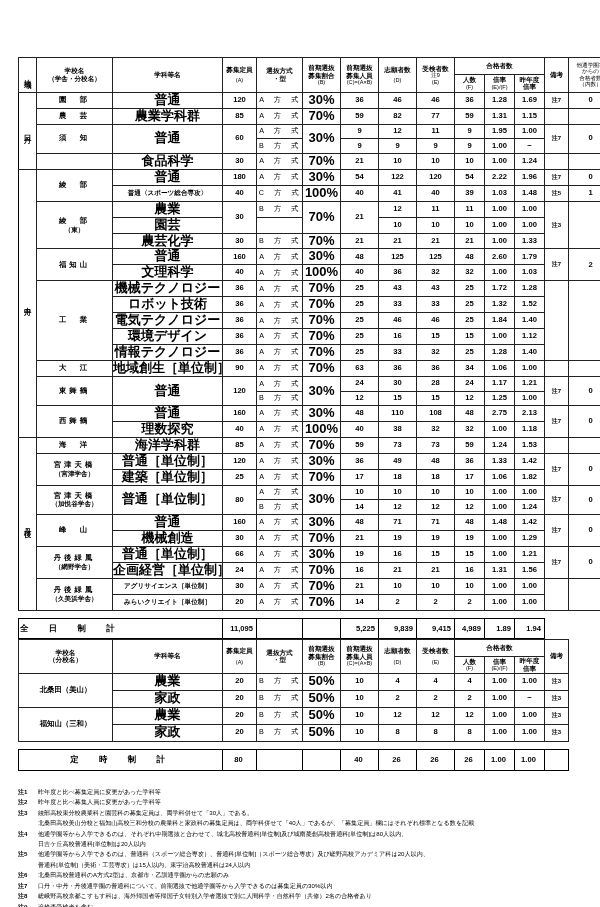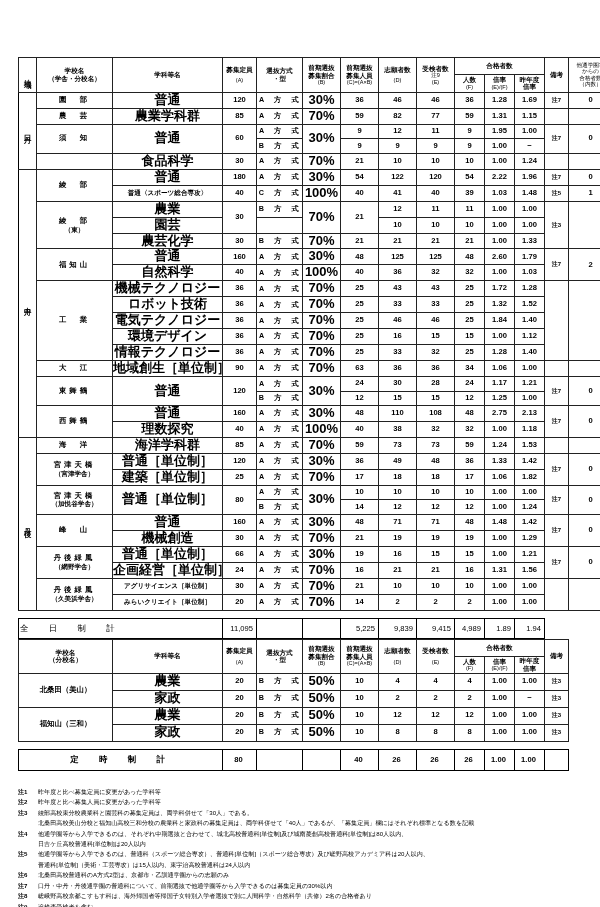--- a/index.html
+++ b/index.html
@@ -38,33 +38,33 @@
     font-size:7.4px;
     line-height:1;
     white-space:nowrap;
     margin:0 auto;
   }
   .school{font-weight:bold;letter-spacing:3px;font-size:7.4px;}
   .school .sub{display:block;letter-spacing:0px;font-size:6.6px;font-weight:bold;}
   .course{font-weight:bold;font-size:13px;}
   .course.small{font-size:6.6px;letter-spacing:0;}
   .num{text-align:right;padding-right:3px;font-size:7.6px;font-weight:bold;}
-  .method{text-align:left;padding-left:3px;font-weight:bold;font-size:7.2px;letter-spacing:1.5px;}
+  .method{text-align:left;padding-left:3px;font-weight:normal;font-size:7.2px;letter-spacing:1.5px;}
   .pct{text-align:right;padding-right:3px;font-weight:bold;font-size:13px;}
   .note{font-size:6px;font-weight:bold;}
 
   
   .thick-top > td,.thick-top > th{border-top:1.5px solid #000;}
   .med-top > td{border-top:1.1px solid #444;}
   .thick-left{border-left:1.5px solid #000 !important;}
   .thick-right{border-right:1.5px solid #000 !important;}
 
   .totalrow td{
     border:1.5px solid #000;
-    font-weight:normal;
+    font-weight:bold;
     height:17px;
   }
   .totalrow .label{letter-spacing:6px;font-size:8.4px;}
   .totalwrap{margin:7px 0 0 14px;width:572px;}
 
   .sect-title{
     margin:18px 0 4px 14px;
     font-size:9.4px;
     font-weight:bold;
     letter-spacing:0.5px;
@@ -328,21 +328,21 @@
           <td class="num">48</td>
           <td class="num">125</td>
           <td class="num">125</td>
           <td class="num">48</td>
           <td class="num">2.60</td>
           <td class="num">1.79</td>
           <td class="note" rowspan="2">注7</td>
           <td class="num thick-right" rowspan="2">2</td>
         </tr>
         <tr>
-          <td class="course">自然科学</td>
+          <td class="course">文理科学</td>
           <td class="num">40</td>
           <td class="method">A　方　式</td>
           <td class="pct">100%</td>
           <td class="num">40</td>
           <td class="num">36</td>
           <td class="num">32</td>
           <td class="num">32</td>
           <td class="num">1.00</td>
           <td class="num">1.03</td>
         </tr>

